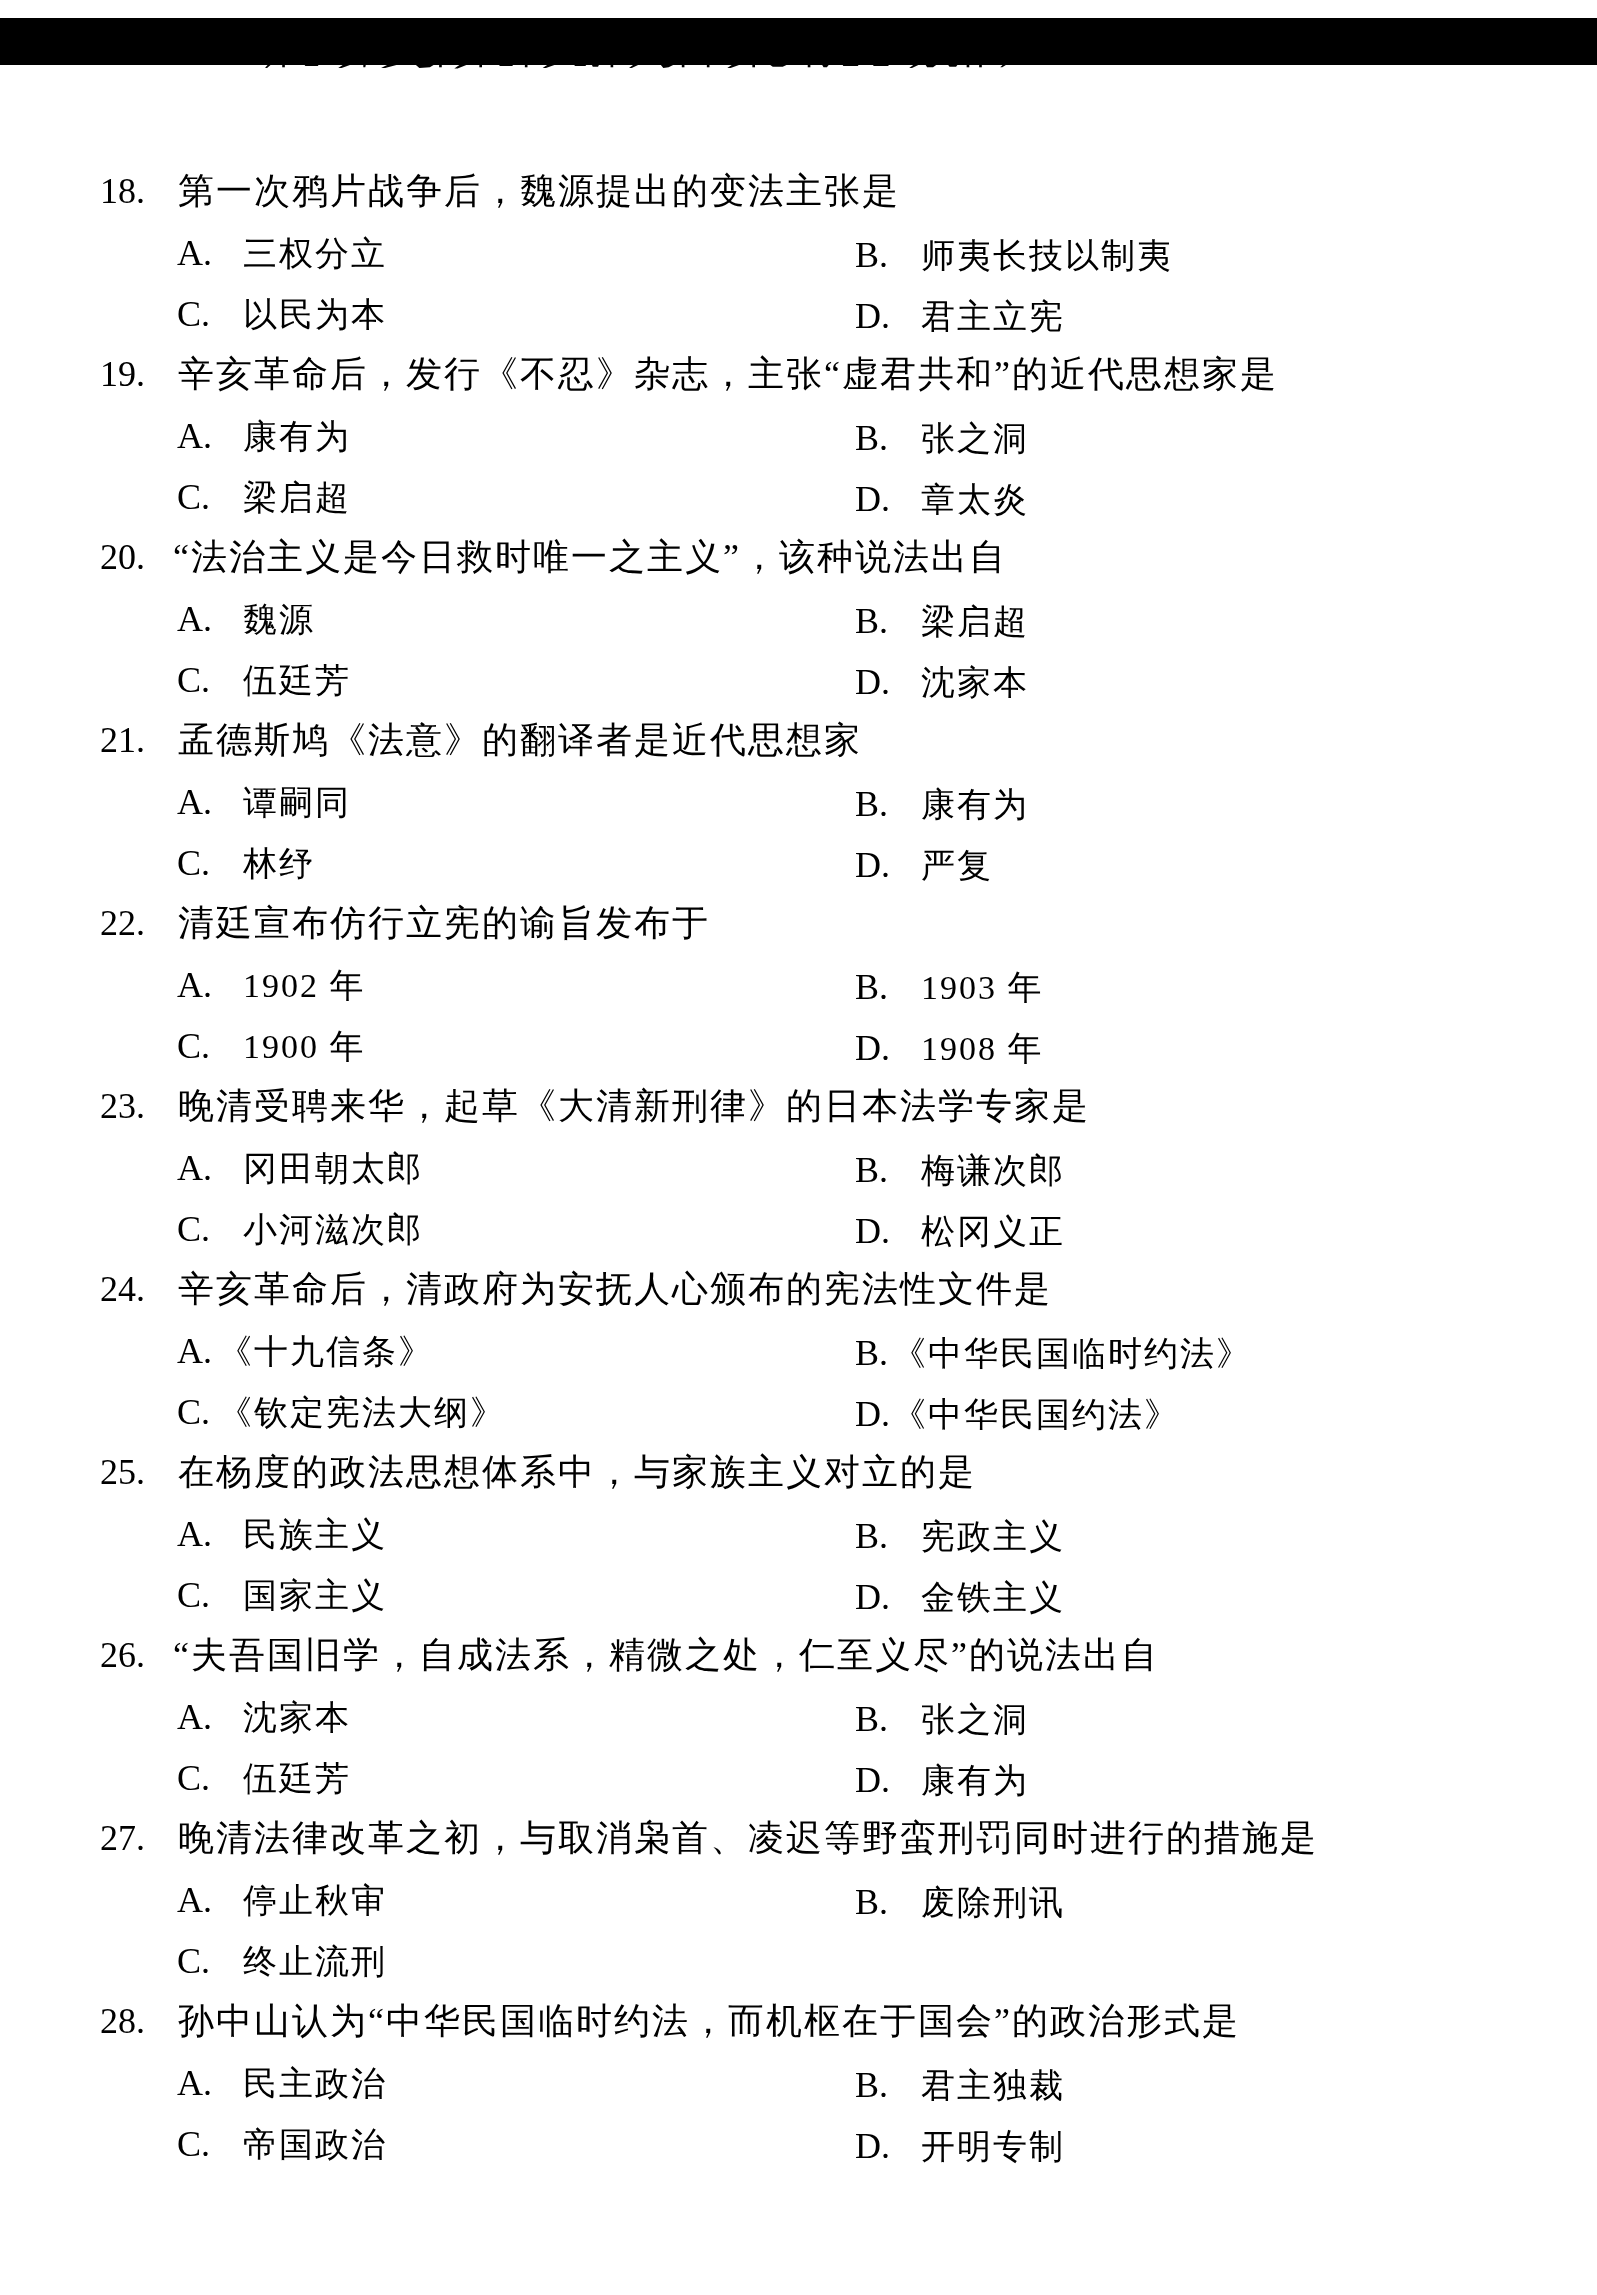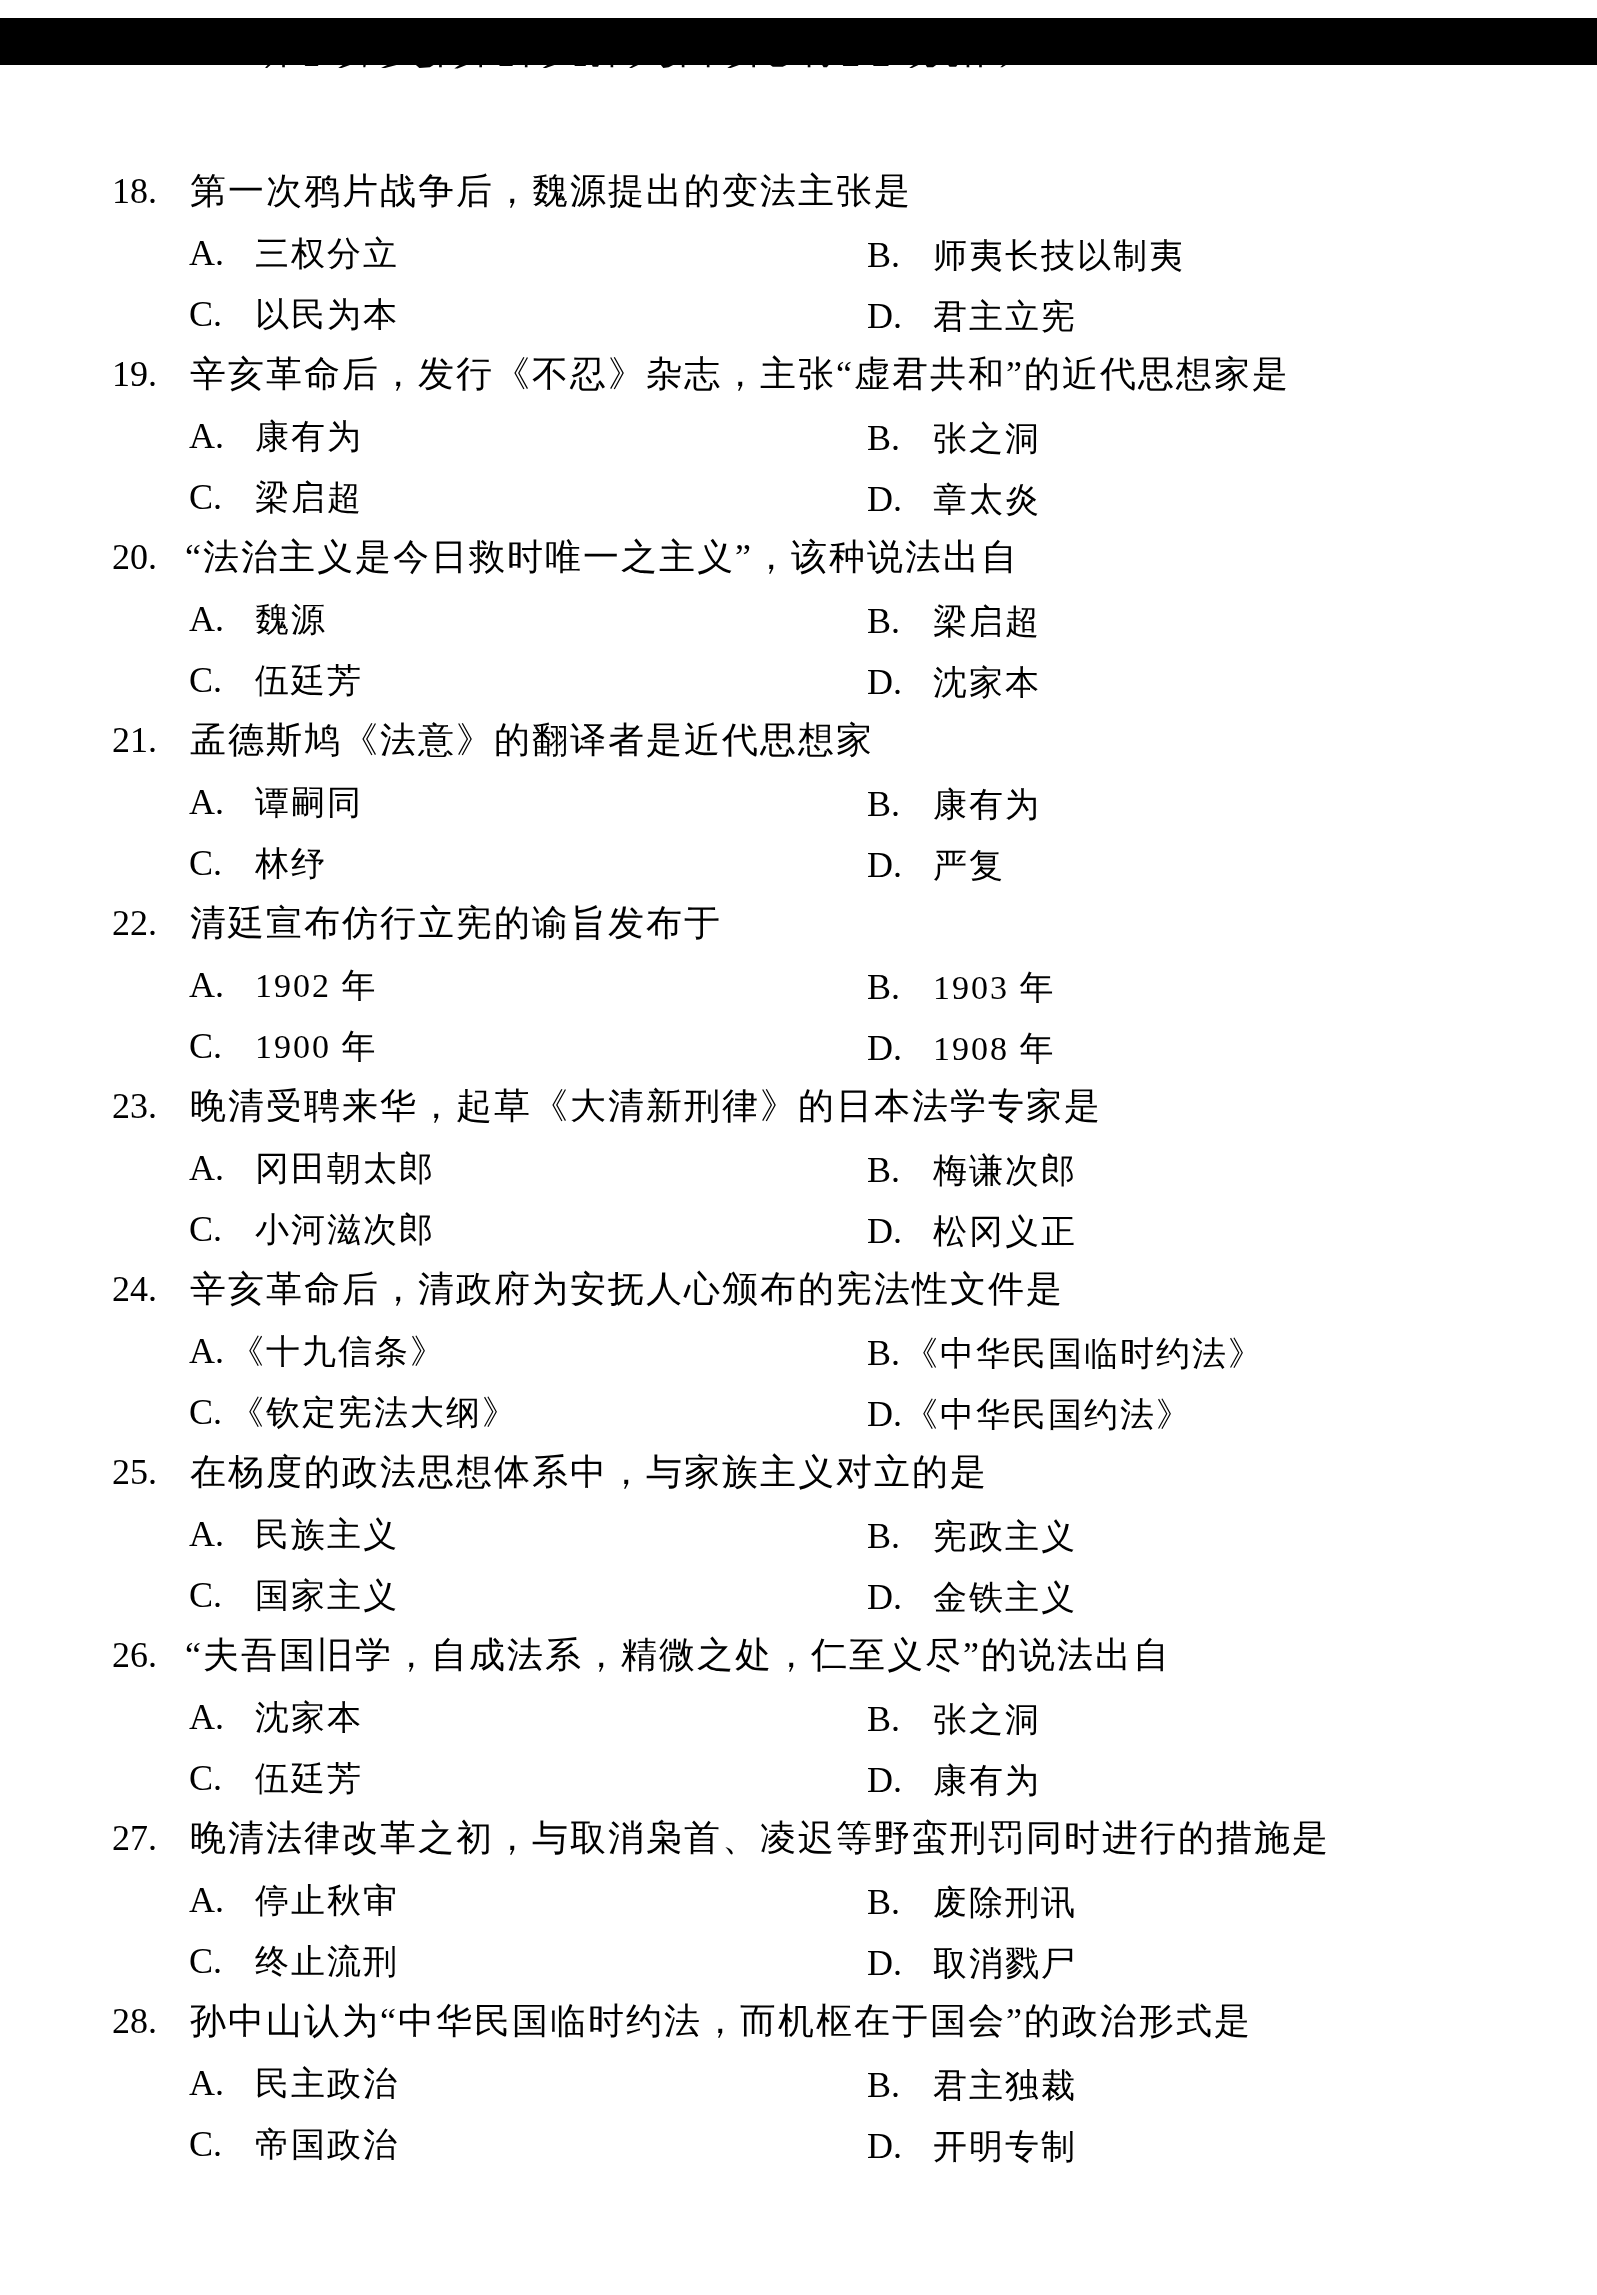--- a/index.html
+++ b/index.html
@@ -16,21 +16,21 @@
       position: absolute; left: 0; top: 18px;
       width: 1597px; height: 47px; background: #000000;
     }
     .clip-fragments {
       position: absolute; left: 0; top: 64px;
       width: 1597px; height: 6.6px;
     }
     .questions {
       position: absolute; left: 0; top: 161px; width: 1597px;
     }
-    .q-block { position: relative; height: 183px; margin-left: 12px; }
+    .q-block { position: relative; height: 183px; }
     .q-row {
       position: relative; height: 61px; line-height: 61px; white-space: nowrap;
     }
     .q-num {
       position: absolute; left: 100px; top: 0;
       font-family: "Liberation Serif", "DejaVu Serif", serif;
       font-size: 36px;
     }
     .q-text {
       position: absolute; left: 178px; top: 0;
@@ -330,23 +330,20 @@
           <span class="opt-label">A.</span><span class="opt-text">停止秋审</span>
         </div>
         <div class="opt right">
           <span class="opt-label">B.</span><span class="opt-text">废除刑讯</span>
         </div>
       </div>
       <div class="opt-row cd">
         <div class="opt left">
           <span class="opt-label">C.</span><span class="opt-text">终止流刑</span>
         </div>
-        <div class="opt right">
-          <span class="opt-label">D.</span><span class="opt-text">取消戮尸</span>
-        </div>
       </div>
     </div>
 
     <div class="q-block">
       <div class="q-row">
         <span class="q-num">28.</span>
         <span class="q-text">孙中山认为“中华民国临时约法，而机枢在于国会”的政治形式是</span>
       </div>
       <div class="opt-row ab">
         <div class="opt left">

